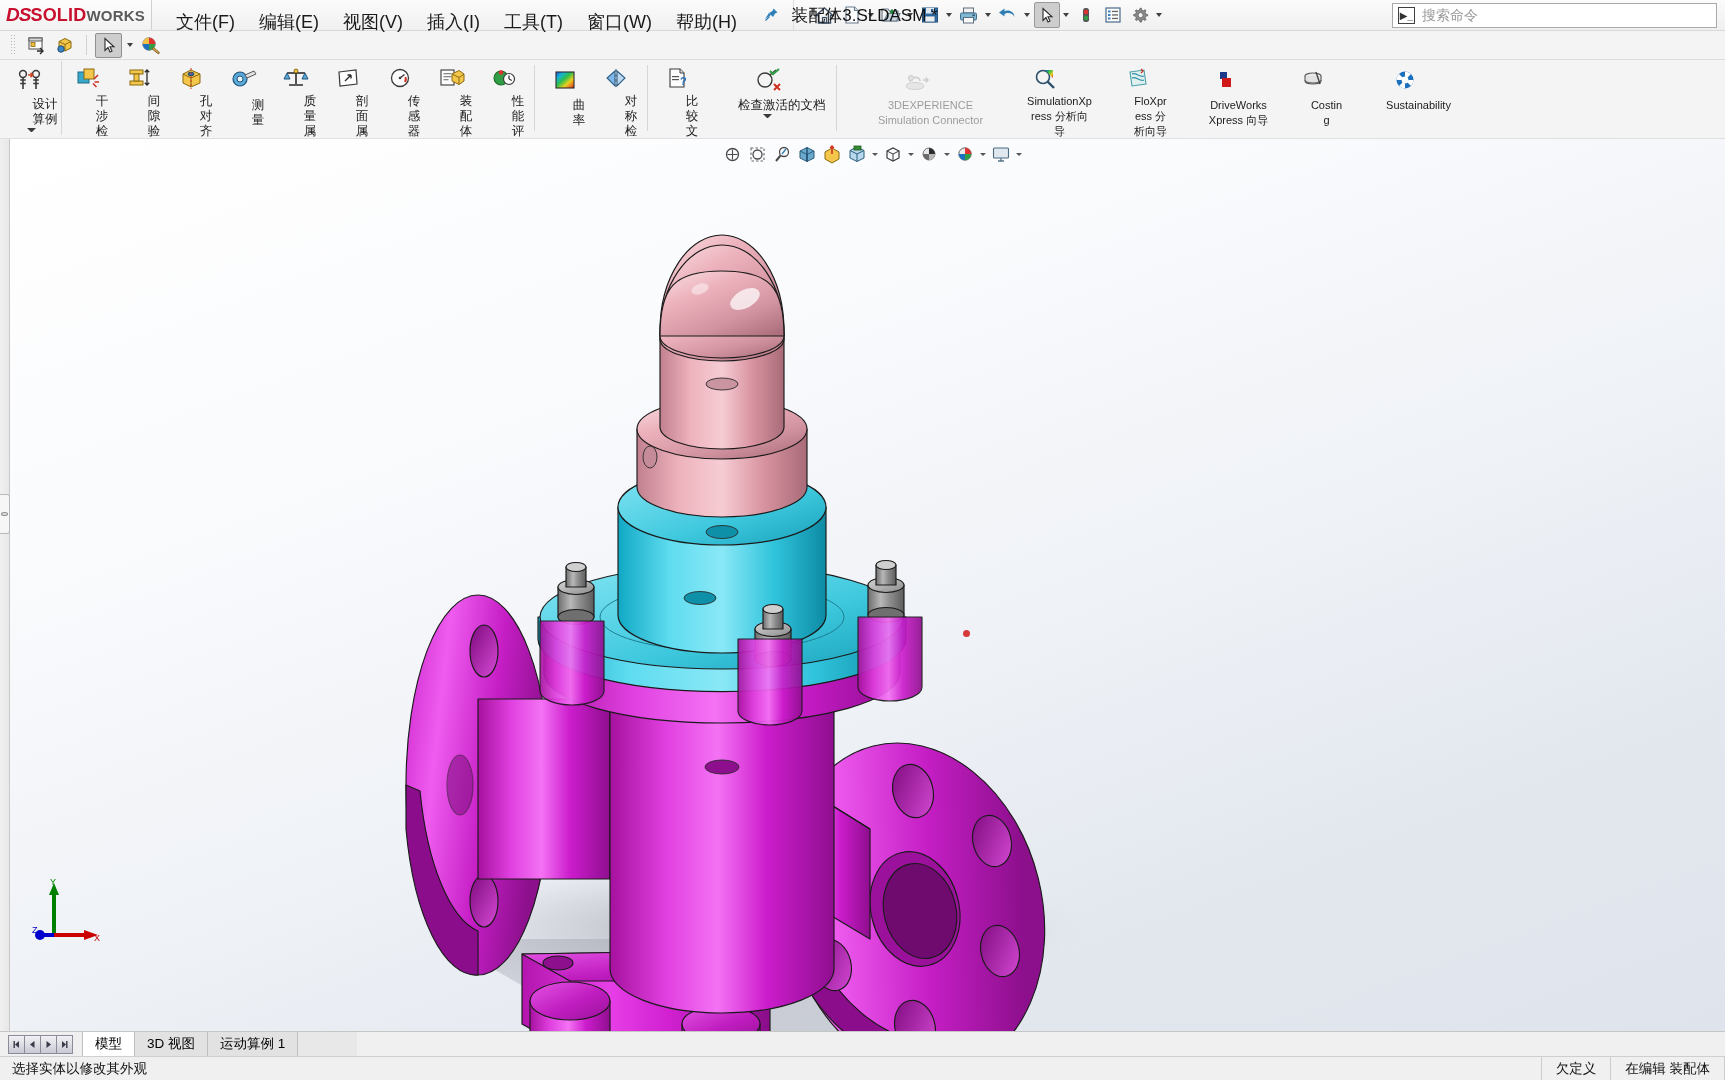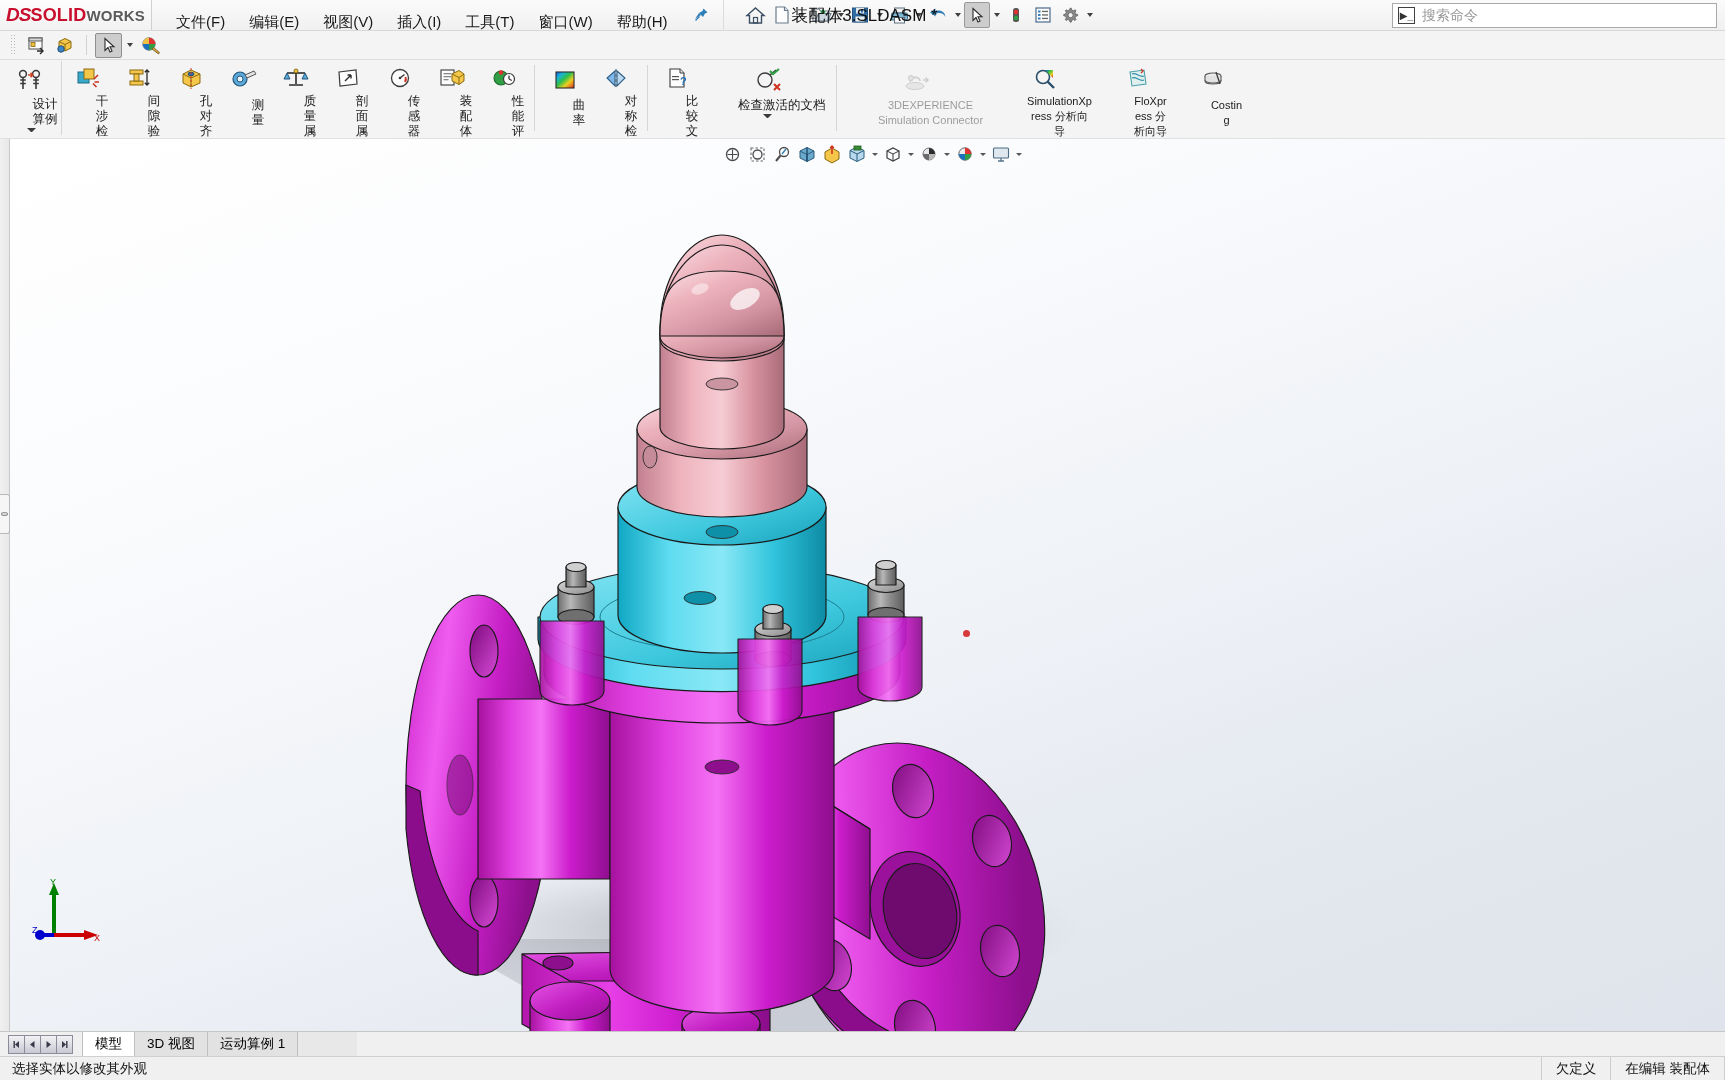--- a/index.html
+++ b/index.html
@@ -22,21 +22,21 @@
     width: 152px; display: flex; align-items: center; justify-content: center;
     border-right: 1px solid #d0d0d0;
     background: linear-gradient(#fdfdfd, #f2f2f2);
   }
   .sw-logo .ds { color: #c8102e; font-weight: bold; font-size: 19px; font-style: italic; letter-spacing: -1px; }
   .sw-logo .solid { color: #c8102e; font-weight: bold; font-size: 18px; letter-spacing: .2px; }
   .sw-logo .works { color: #5a5a5a; font-weight: bold; font-size: 15px; letter-spacing: .2px; }
 
   .menu { display: flex; align-items: center; padding-left: 12px; }
   .menu-item {
-    font-size: 15px; color: #1a1a1a; padding: 4px 12px; cursor: default; white-space: nowrap; margin-top: 14px;
+    font-size: 18px; color: #1a1a1a; padding: 4px 12px; cursor: default; white-space: nowrap; margin-top: 14px;
   }
 
   .pin-icon { display: flex; align-items: center; padding: 0 10px 0 14px; }
 
   .qat { display: flex; align-items: center; gap: 1px; padding-left: 18px; border-left: 1px solid #dcdcdc; margin-left: 4px;}
   .qat-btn {
     width: 26px; height: 26px; display: flex; align-items: center; justify-content: center;
     border: 1px solid transparent; border-radius: 2px;
   }
   .qat-btn.pressed { background: #cdcdcd; border: 1px solid #9a9a9a; }
@@ -548,30 +548,52 @@
       <div class="rb-item wide" style="width:76px">
         <div class="rb-ico">
           <svg width="30" height="26" viewBox="0 0 30 26">
             <path d="M8 6 L22 4 L24 18 L10 20 Z" fill="#dff0ee" stroke="#4aa0a8" stroke-width="1.1"></path>
             <path d="M10 8 C14 6, 18 12, 22 10 M10 12 C14 10, 18 16, 22 14" stroke="#2f8fa8" stroke-width="1.2" fill="none"></path>
             <path d="M19 3 L21 5 L19 7" stroke="#d03020" stroke-width="1.2" fill="none"></path>
           </svg>
         </div>
         <div class="rb-label en">FloXpress 分析向导</div>
       </div>
+      <div class="rb-item wide" style="width:100px">
+        <div class="rb-ico">
+          <svg width="30" height="26" viewBox="0 0 30 26">
+            <rect x="10" y="4" width="7" height="7" fill="#1b3a8a"></rect>
+            <rect x="12" y="10" width="9" height="9" fill="#d01818"></rect>
+          </svg>
+        </div>
+        <div class="rb-label en">DriveWorksXpress 向导</div>
+      </div>
       <div class="rb-item wide" style="width:76px">
         <div class="rb-ico">
           <svg width="30" height="26" viewBox="0 0 30 26">
             <ellipse cx="15" cy="8" rx="8" ry="3" fill="#eaeaea" stroke="#5a5a5a" stroke-width="1.1"></ellipse>
             <path d="M7 8 L7 13 A8 3 0 0 0 23 13 L23 8" fill="#e2e2e2" stroke="#5a5a5a" stroke-width="1.1"></path>
             <path d="M7 12 A8 3 0 0 0 23 12" fill="none" stroke="#5a5a5a" stroke-width="1"></path>
             <path d="M18 4 L22 16" stroke="#3a3a3a" stroke-width="1.3"></path>
           </svg>
         </div>
         <div class="rb-label en">Costing</div>
+      </div>
+      <div class="rb-item wide" style="width:108px">
+        <div class="rb-ico">
+          <svg width="30" height="26" viewBox="0 0 30 26">
+            <circle cx="15" cy="12" r="8.5" fill="#1c6fbd"></circle>
+            <circle cx="15" cy="12" r="3.4" fill="#fff"></circle>
+            <path d="M15 3.5 A8.5 8.5 0 0 1 21 6 L17 10 A3.4 3.4 0 0 0 15 8.6 Z" fill="#fff"></path>
+            <path d="M23.5 12 A8.5 8.5 0 0 1 21 18 L17 14 A3.4 3.4 0 0 0 18.4 12 Z" fill="#fff"></path>
+            <path d="M15 20.5 A8.5 8.5 0 0 1 9 18 L13 14 A3.4 3.4 0 0 0 15 15.4 Z" fill="#fff"></path>
+            <path d="M6.5 12 A8.5 8.5 0 0 1 9 6 L13 10 A3.4 3.4 0 0 0 11.6 12 Z" fill="#fff"></path>
+          </svg>
+        </div>
+        <div class="rb-label en">Sustainability</div>
       </div>
     </div>
   </div>
 
 
   <div class="main">
     <div class="leftbar">
       <div class="leftbar-tab">
         <div class="leftbar-dot"></div>
       </div>

